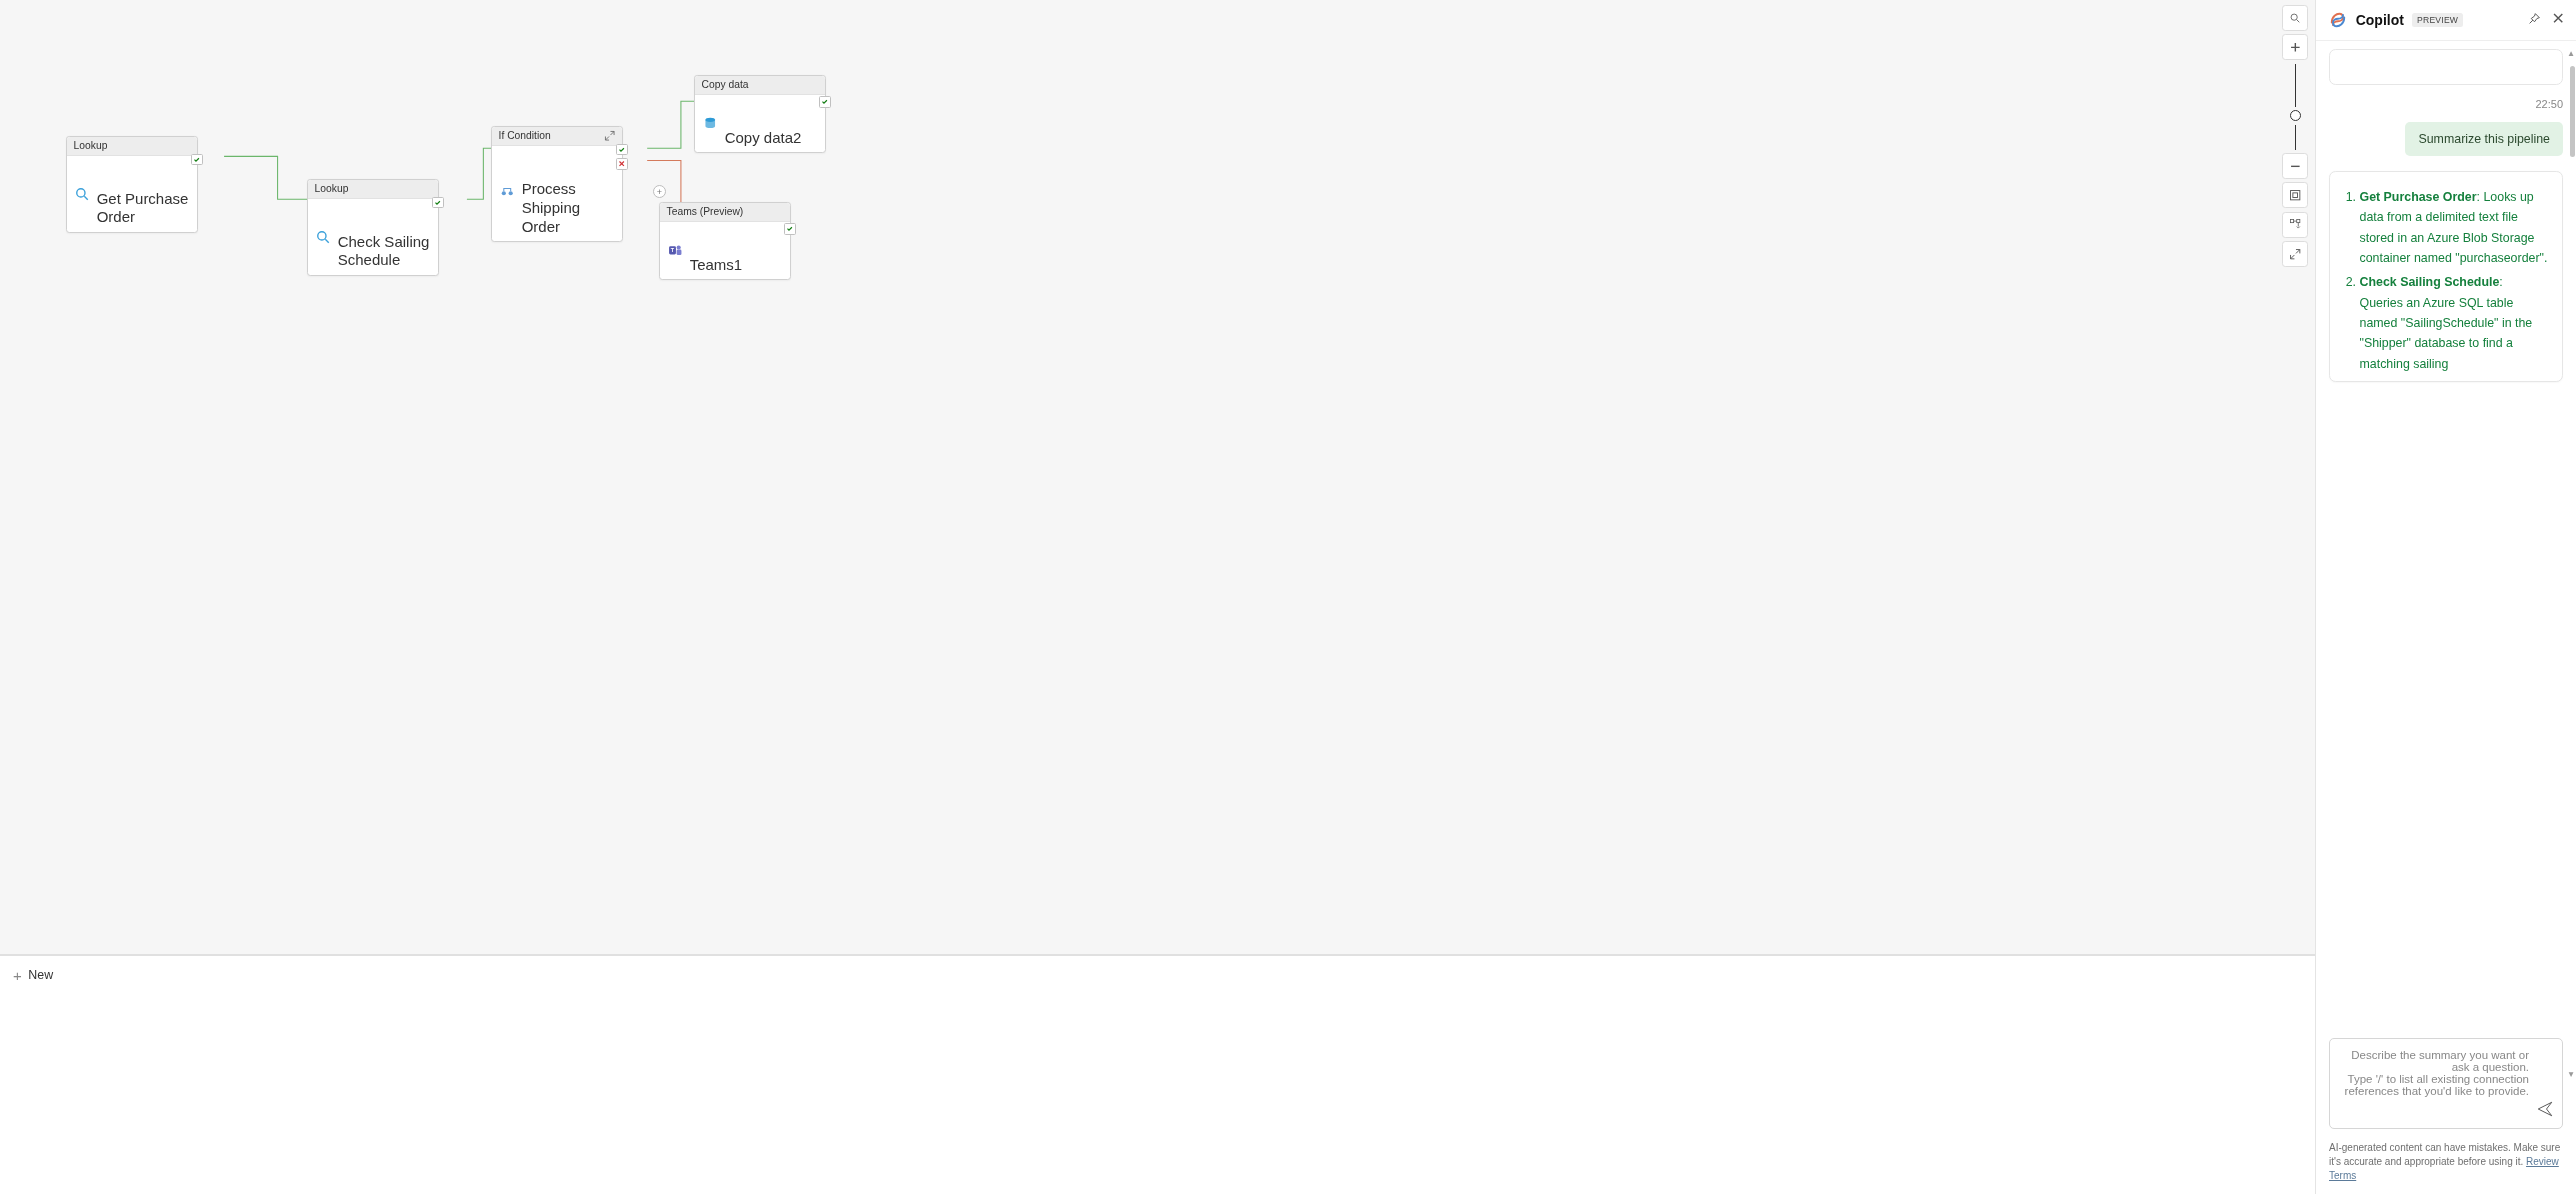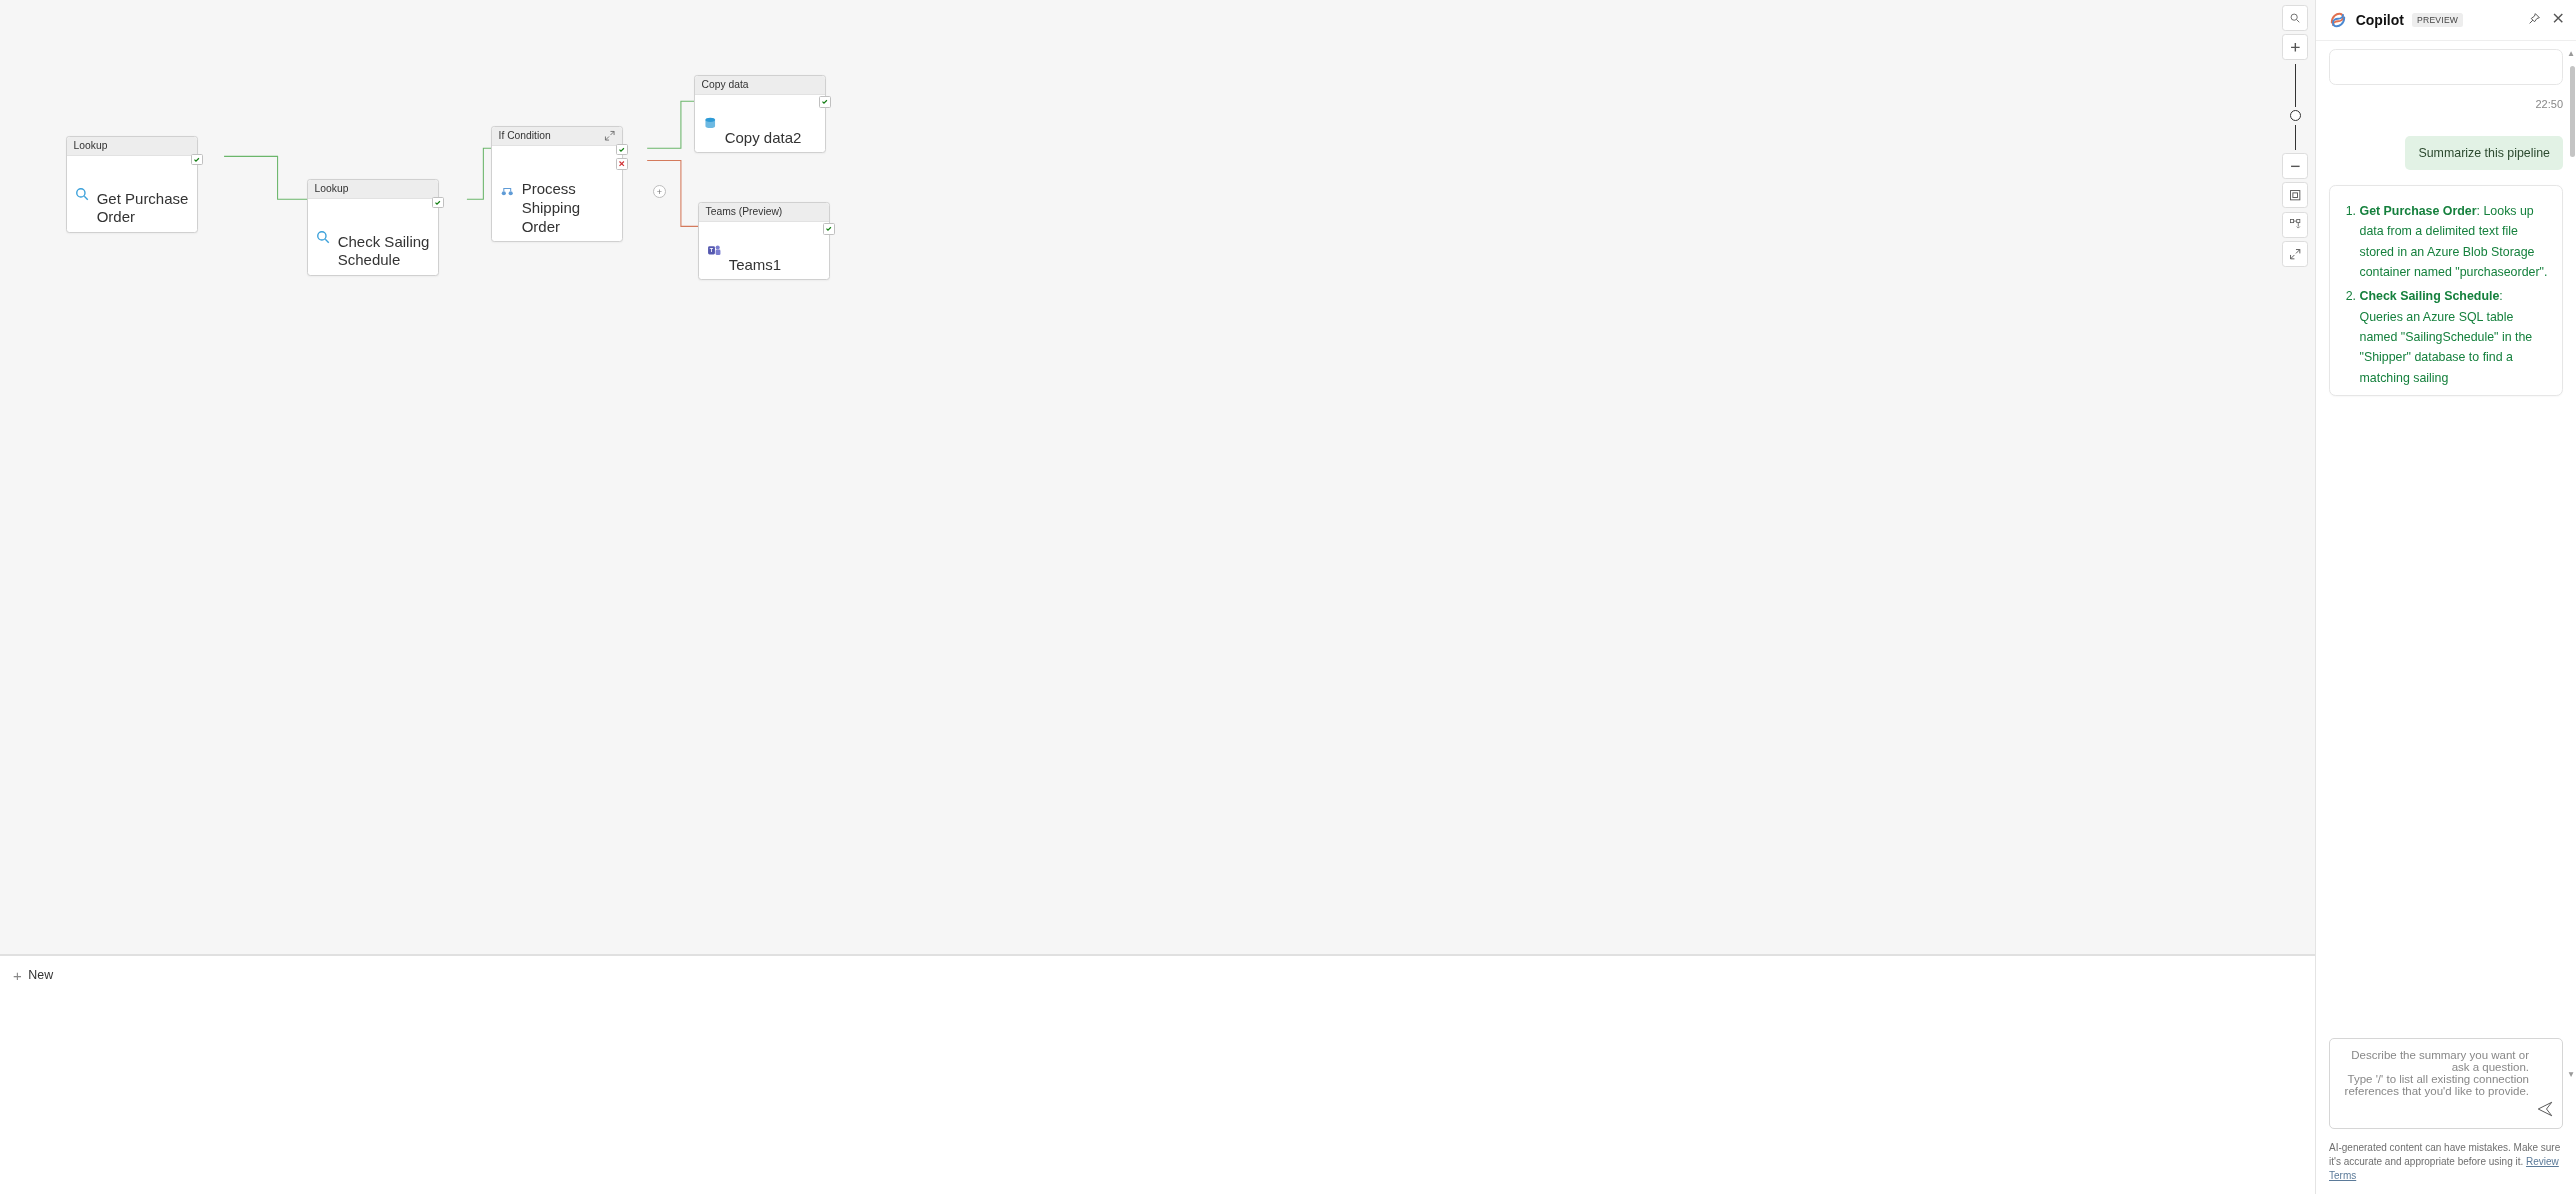--- a/index.html
+++ b/index.html
@@ -52,21 +52,21 @@
     .copilot { width: 261px; border-left: 0.8px solid #e4e4e4; display: flex; flex-direction: column; background: #fff; position: relative; }
     .cp-header { display: flex; align-items: center; gap: 8.2px; padding: 10px 11.5px; border-bottom:0.8px solid #eee; }
     .cp-logo { width: 20px; height: 20px; }
     .cp-title { font-size: 14px; font-weight: 600; color:#111; }
     .cp-badge { font-size: 8.6px; background:#ededed; border-radius:2.5px; padding:1.6px 5px; color:#444; letter-spacing:0.2px; }
     .cp-header-actions { margin-left:auto; display:flex; gap:11.5px; align-items:center; color:#555; }
     .cp-header-actions .act { cursor:pointer; }
 
     .cp-scroll { flex:1; overflow-y:auto; padding: 8.2px 13px 6.6px 13px; display:flex; flex-direction:column; }
     .cp-time { text-align:right; color:#888; font-size:11px; margin:5px 0 11.5px 0; }
-    .cp-user-msg { align-self:flex-end; background:#e2f2e5; color:#2c4a2f; padding:10px 13px; border-radius:5px; max-width:90%; font-size:12.4px; margin-bottom:15px;margin-top:14px; }
+    .cp-user-msg { align-self:flex-end; background:#e2f2e5; color:#2c4a2f; padding:10px 13px; border-radius:5px; max-width:90%; font-size:12.4px; margin-bottom:15px; }
     .cp-assistant { background:#fff; border:0.8px solid #e6e6e6; border-radius:6.6px; padding:15px 13px 3.3px 13px; box-shadow:0 0.8px 1.6px rgba(0,0,0,0.03); }
     .cp-assistant ol { padding-left:16.5px; }
     .cp-assistant li { font-size:12.4px; line-height:1.65; color:#15803d; margin-bottom:3.3px; }
     .cp-assistant strong { font-weight:600; }
     .cp-blank-card { background:#fff; border:0.8px solid #e6e6e6; border-radius:6.6px; height:36px; margin-bottom:8.2px; }
 
     .cp-input-wrap { padding:8.2px 13px 5px 13px; }
     .cp-input { border:0.8px solid #d6d6d6; border-radius:5px; padding:10px 33px 10px 11.5px; font-size:11.5px; color:#888; min-height:91px; position:relative;text-align:right; }
     .cp-send { position:absolute; right:8.2px; bottom:8.2px; width:20px; height:20px; color:#555; cursor:pointer; }
     .cp-disclaimer { padding:6.6px 13px 11.5px 13px; font-size:10px; color:#6f6f6f; line-height:1.4; }
@@ -176,21 +176,21 @@
             </svg>
           <span class="node-label">Copy data2</span>
         </div>
         <div class="status-tick status-ok" style="right:-5.8px; top:20px;">
             <svg viewBox="0 0 10 10">
               <path d="M2 5 L4 7 L8 3" fill="none" stroke-width="1.6"></path>
             </svg>
           </div>
       </div>
 
-      <div class="node" style="left:698px; top:202px;">
+      <div class="node" style="left:659px; top:202px;">
         <div class="node-header">
             <span>Teams (Preview)</span>
           </div>
         <div class="node-body">
           <svg class="node-icon" viewBox="0 0 24 24" style="font-size:13px">
               <rect x="3" y="6" width="10" height="12" rx="2" fill="#5558af"></rect>
               <text x="8" y="15" font-size="8" fill="#fff" text-anchor="middle" font-weight="bold">T</text>
               <circle cx="17" cy="8" r="3" fill="#7a7dd0"></circle>
               <rect x="14" y="11" width="7" height="8" rx="2" fill="#7a7dd0"></rect>
             </svg>

